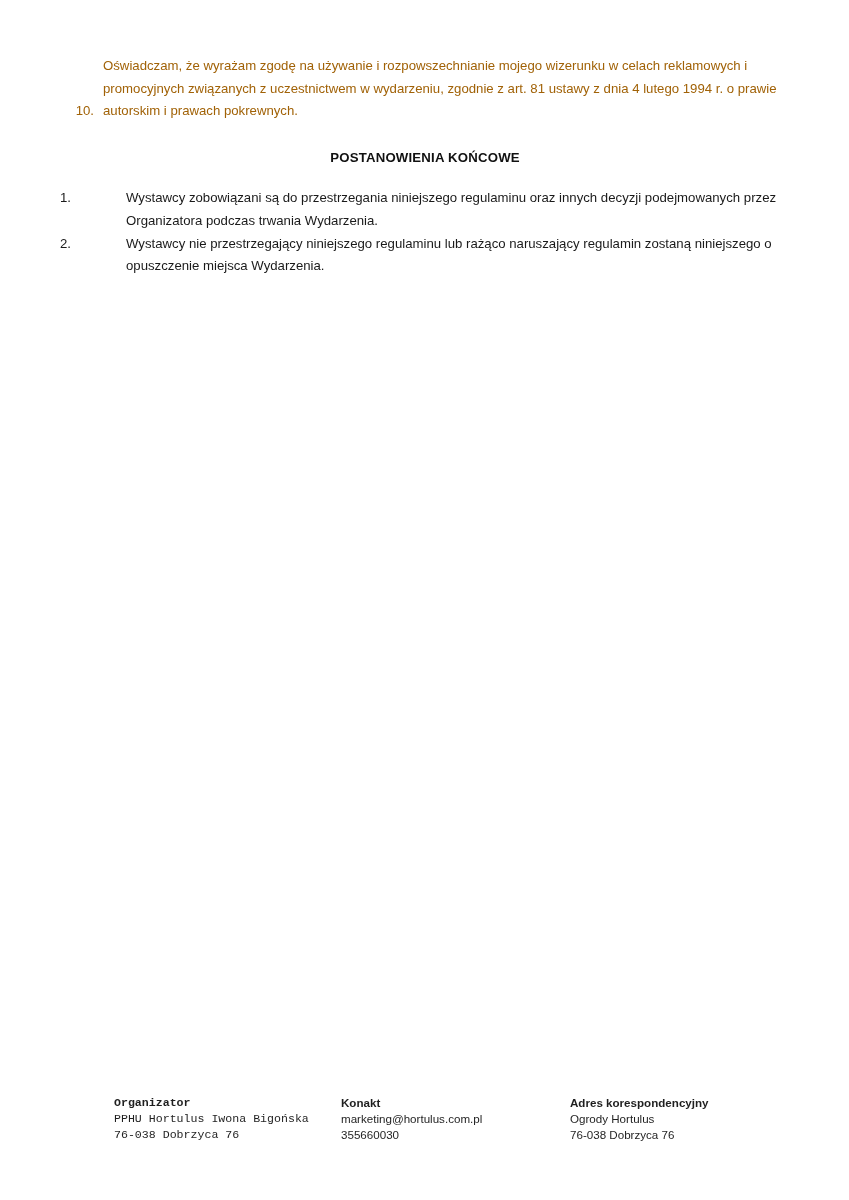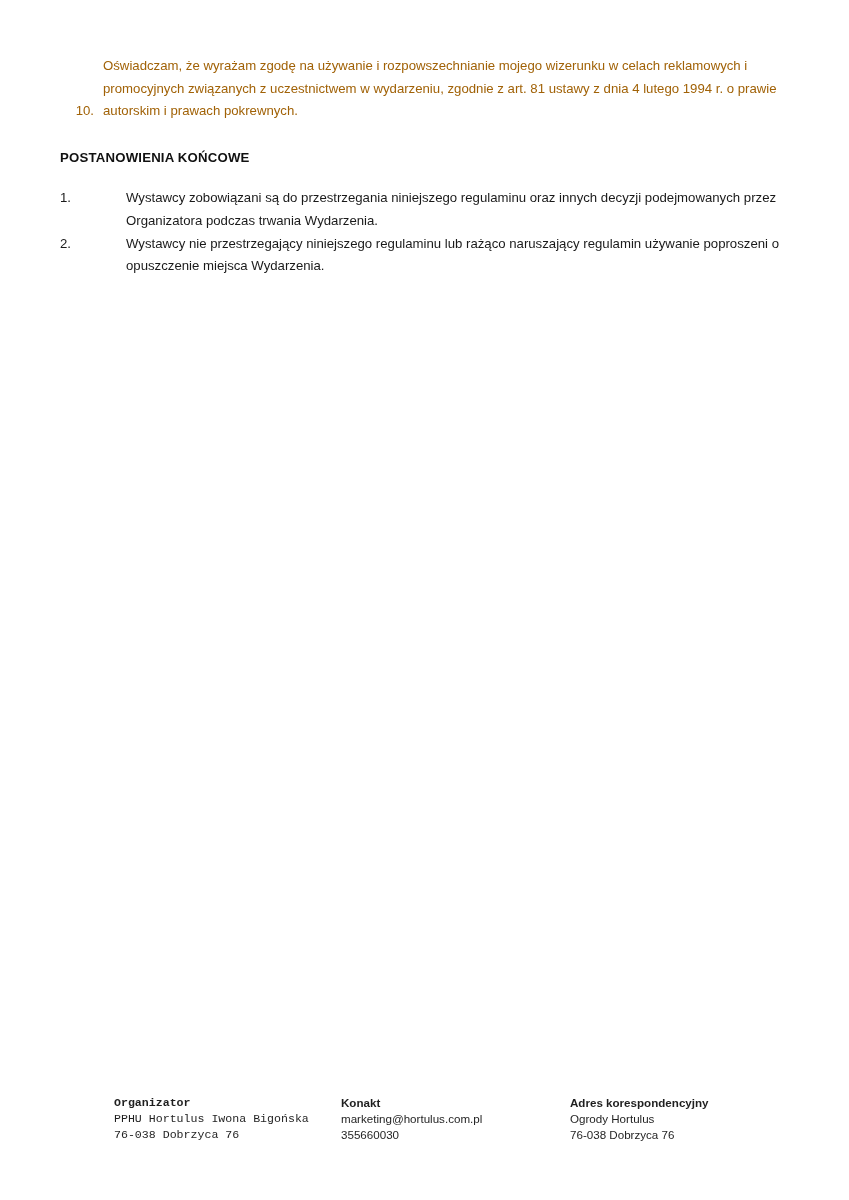--- a/index.html
+++ b/index.html
@@ -48,20 +48,21 @@
     padding-right: 9px;
     font-size: 13.2px;
     line-height: 1.72;
   }
   .num-list li .item-text {
     flex: 1 1 auto;
     text-align: left;
   }
 
   .section-heading {
+    text-align: center;
     font-weight: bold;
     font-size: 13.2px;
     letter-spacing: 0.2px;
     margin-top: 27px;
     margin-bottom: 22px;
     color: #111111;
   }
 
   .numbered-para {
     display: flex;
@@ -119,21 +120,21 @@
 
     <div class="section-heading">POSTANOWIENIA KOŃCOWE</div>
 
     <div class="numbered-para">
       <span class="p-num">1.</span>
       <span class="p-body">Wystawcy zobowiązani są do przestrzegania niniejszego regulaminu oraz innych decyzji podejmowanych przez Organizatora podczas trwania Wydarzenia.</span>
     </div>
 
     <div class="numbered-para">
       <span class="p-num">2.</span>
-      <span class="p-body">Wystawcy nie przestrzegający niniejszego regulaminu lub rażąco naruszający regulamin używanie poproszeni o opuszczenie miejsca Wydarzenia.</span>
+      <span class="p-body">Wystawcy nie przestrzegający niniejszego regulaminu lub rażąco naruszający regulamin zostaną niniejszego o opuszczenie miejsca Wydarzenia.</span>
     </div>
 
   </div>
 
   <div class="footer">
 
     <div class="footer-col col-organizator">
       <div class="col-title">Organizator</div>
       <div class="col-line">PPHU Hortulus Iwona Bigońska</div>
       <div class="col-line">76-038 Dobrzyca 76</div>

